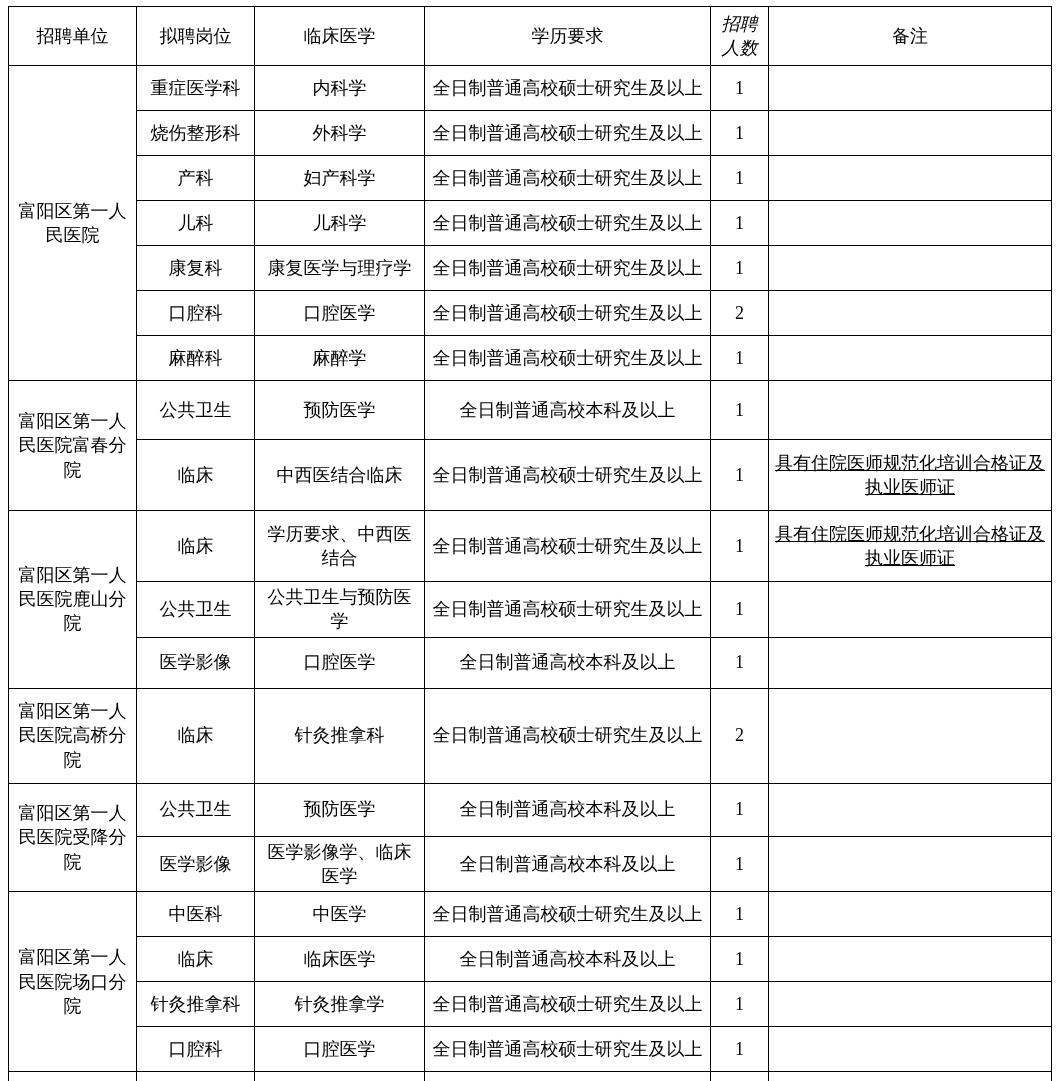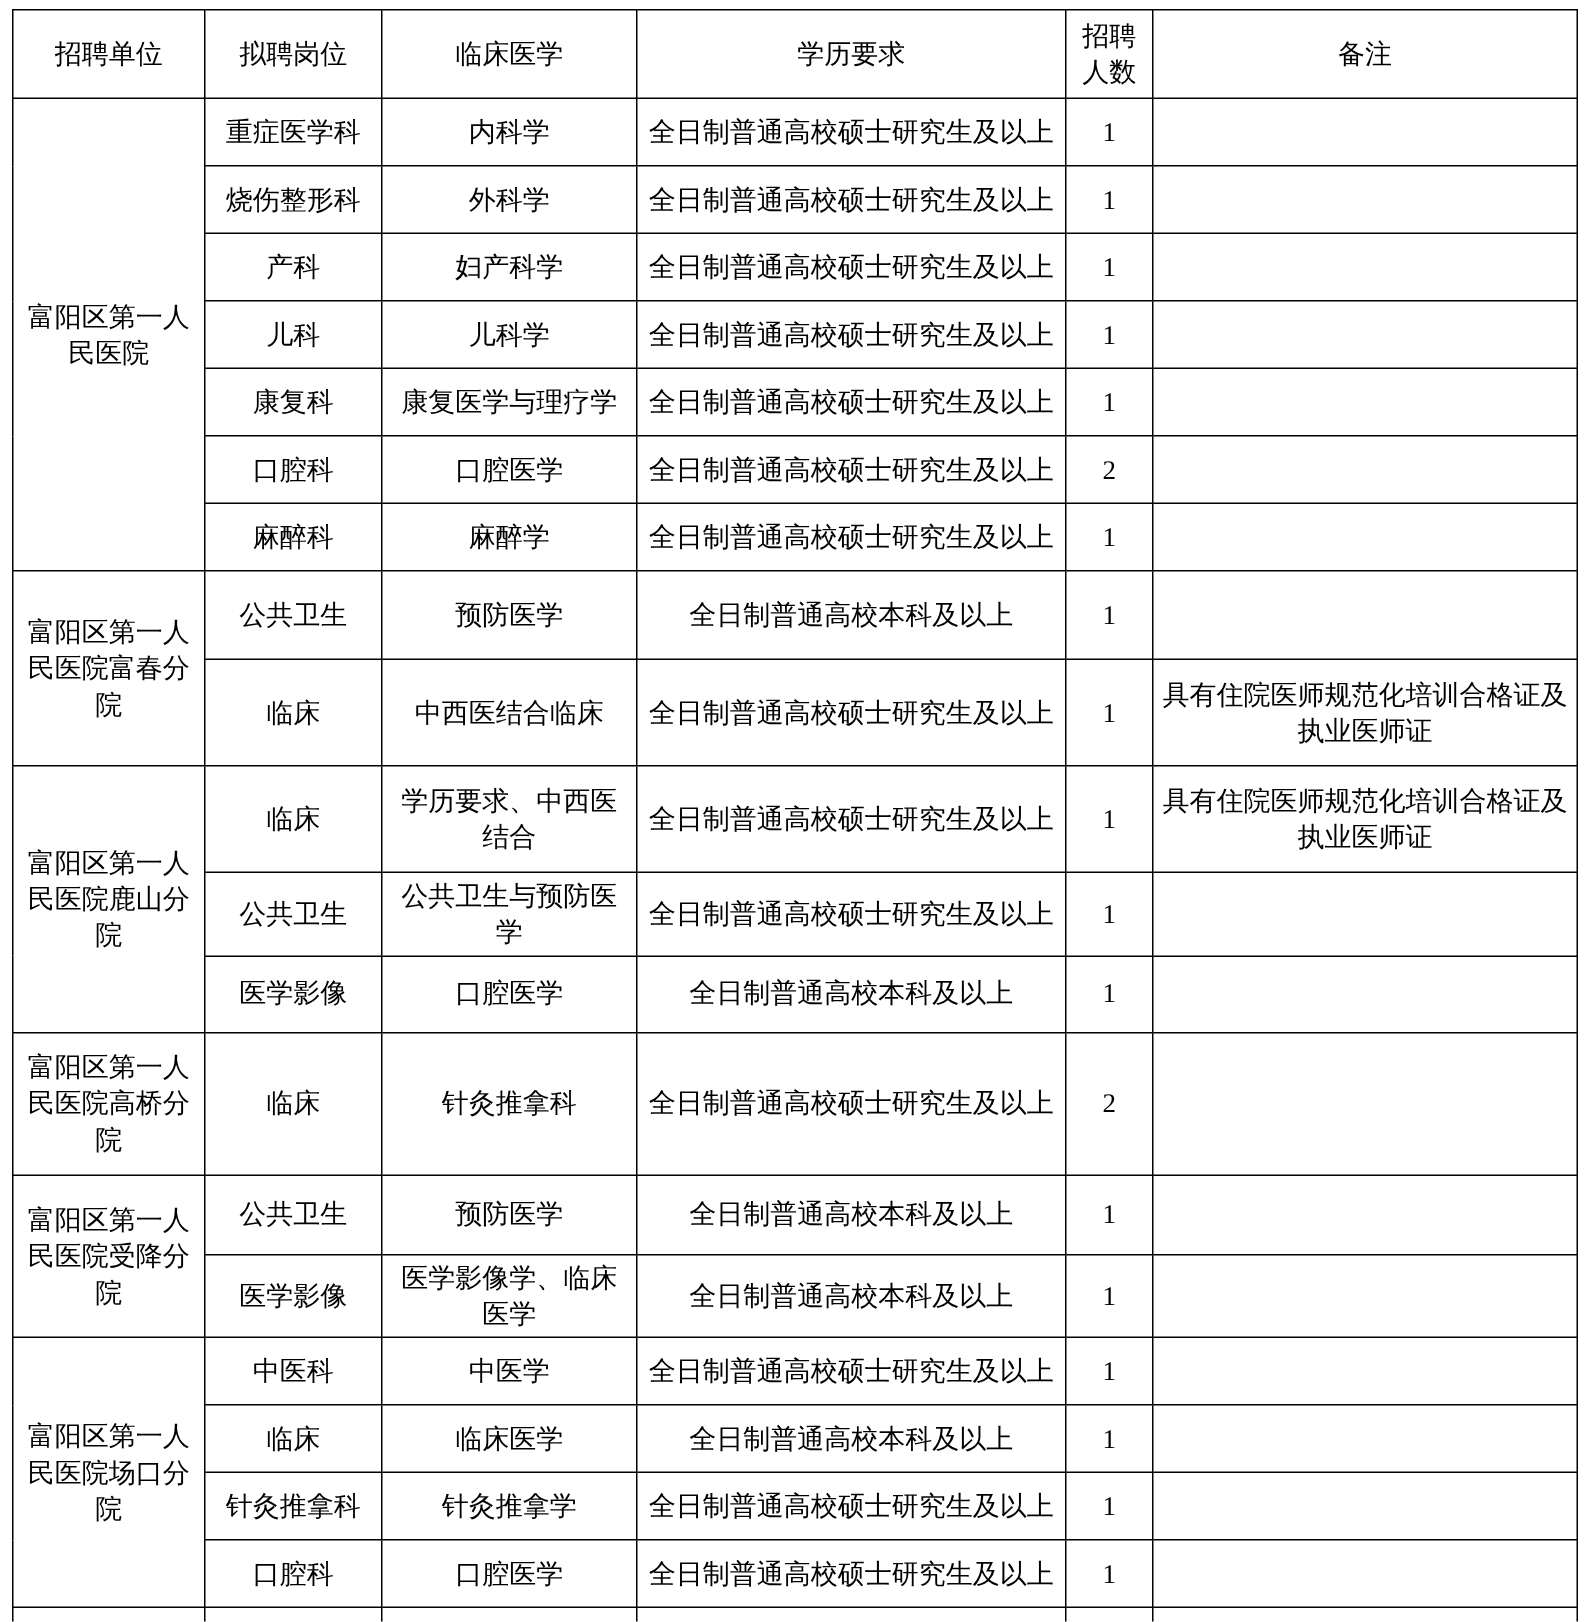--- a/index.html
+++ b/index.html
@@ -44,20 +44,21 @@
     padding-left: 6px;
     font-size: 18px;
     line-height: 1.5;
     margin-left: 12px;
   }
   td.remark {
     text-align: left;
     padding-left: 6px;
     font-size: 18px;
     line-height: 1.45;
+    text-decoration: underline;
   }
   td.edu {
     font-size: 18px;
     white-space: nowrap;
   }
   td.major {
     font-size: 18px;
   }
   td.post {
     font-size: 18px;
@@ -68,21 +69,21 @@
   }
   tr.datarow td {
     height: 38px;
   }
   .col-unit { width: 128px; }
   .col-post { width: 118px; }
   .col-major { width: 170px; }
   .col-edu { width: 286px; }
   .col-num { width: 58px; }
   .col-remark { width: 283px; }
-  .hdr-two-line { line-height: 1.2; }
+  .hdr-two-line { line-height: 1.2; font-style: italic; }
 </style>
 </head>
 <body>
 
 <div id="sheet">
   <table class="recruit">
     <colgroup>
       <col class="col-unit">
       <col class="col-post">
       <col class="col-major">

